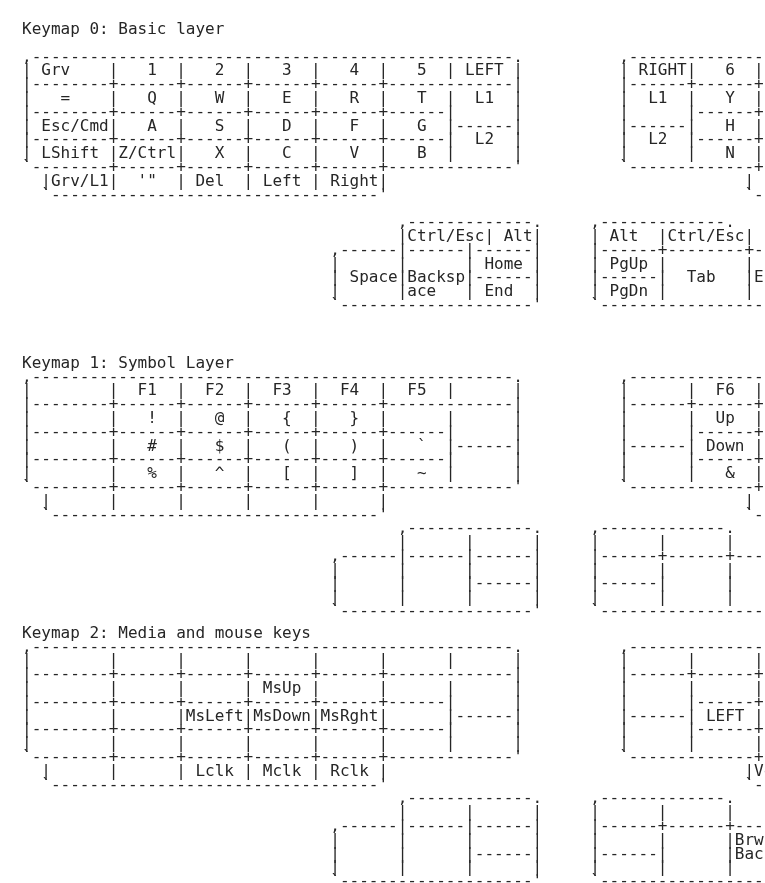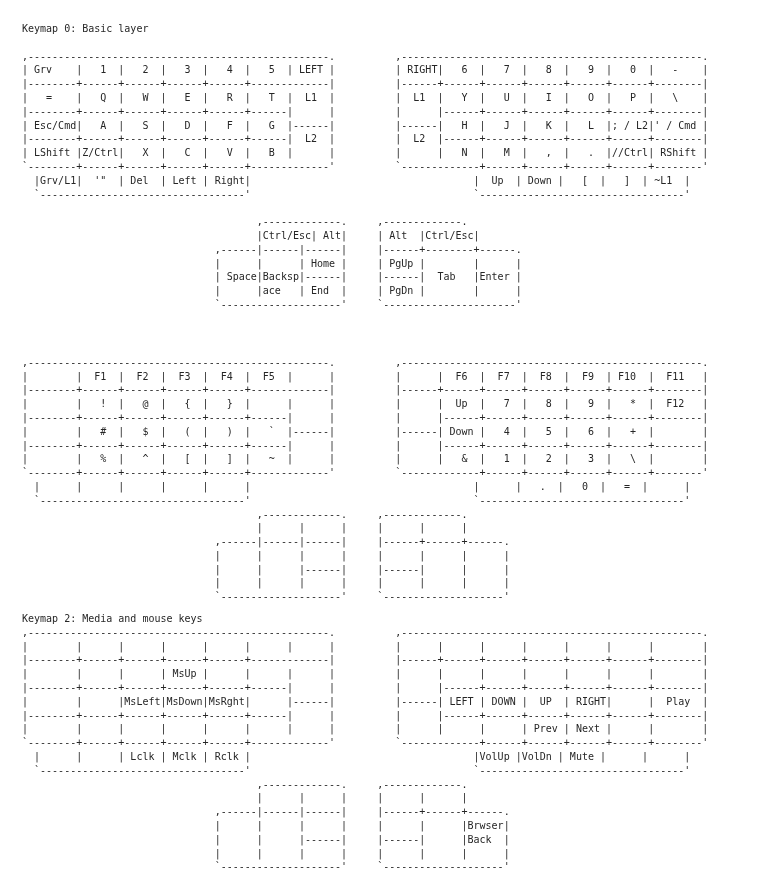--- a/index.html
+++ b/index.html
@@ -15,21 +15,21 @@
   .page {
     box-sizing: border-box;
     width: 765px;
     height: 883px;
     padding: 22px 0 0 22px;
     background: #ffffff;
   }
   pre {
     margin: 0;
     font-family: "DejaVu Sans Mono", "Liberation Mono", monospace;
-    font-size: 10px;
+    font-size: 16px;
     line-height: 13.8px;
     color: #262626;
     white-space: pre;
   }
   .keymap-title {
     margin: 0;
   }
   .keymap-0 .keymap-title {
     margin-bottom: 13.8px;
   }
@@ -62,20 +62,21 @@
                                        ,-------------.     ,-------------.
                                        |Ctrl/Esc| Alt|     | Alt  |Ctrl/Esc|
                                 ,------|------|------|     |------+--------+------.
                                 |      |      | Home |     | PgUp |        |      |
                                 | Space|Backsp|------|     |------|  Tab   |Enter |
                                 |      |ace   | End  |     | PgDn |        |      |
                                 `--------------------'     `----------------------'</pre>
   </section>
 
   <section class="keymap keymap-1">
+    <pre class="keymap-title">Keymap 1: Symbol Layer</pre>
     <pre class="keymap-art">,--------------------------------------------------.          ,--------------------------------------------------.
 |        |  F1  |  F2  |  F3  |  F4  |  F5  |      |          |      |  F6  |  F7  |  F8  |  F9  | F10  |  F11   |
 |--------+------+------+------+------+-------------|          |------+------+------+------+------+------+--------|
 |        |   !  |   @  |   {  |   }  |      |      |          |      |  Up  |   7  |   8  |   9  |   *  |  F12   |
 |--------+------+------+------+------+------|      |          |      |------+------+------+------+------+--------|
 |        |   #  |   $  |   (  |   )  |   `  |------|          |------| Down |   4  |   5  |   6  |   +  |        |
 |--------+------+------+------+------+------|      |          |      |------+------+------+------+------+--------|
 |        |   %  |   ^  |   [  |   ]  |   ~  |      |          |      |   &amp;  |   1  |   2  |   3  |   \  |        |
 `--------+------+------+------+------+-------------'          `-------------+------+------+------+------+--------'
   |      |      |      |      |      |                                     |      |   .  |   0  |   =  |      |

